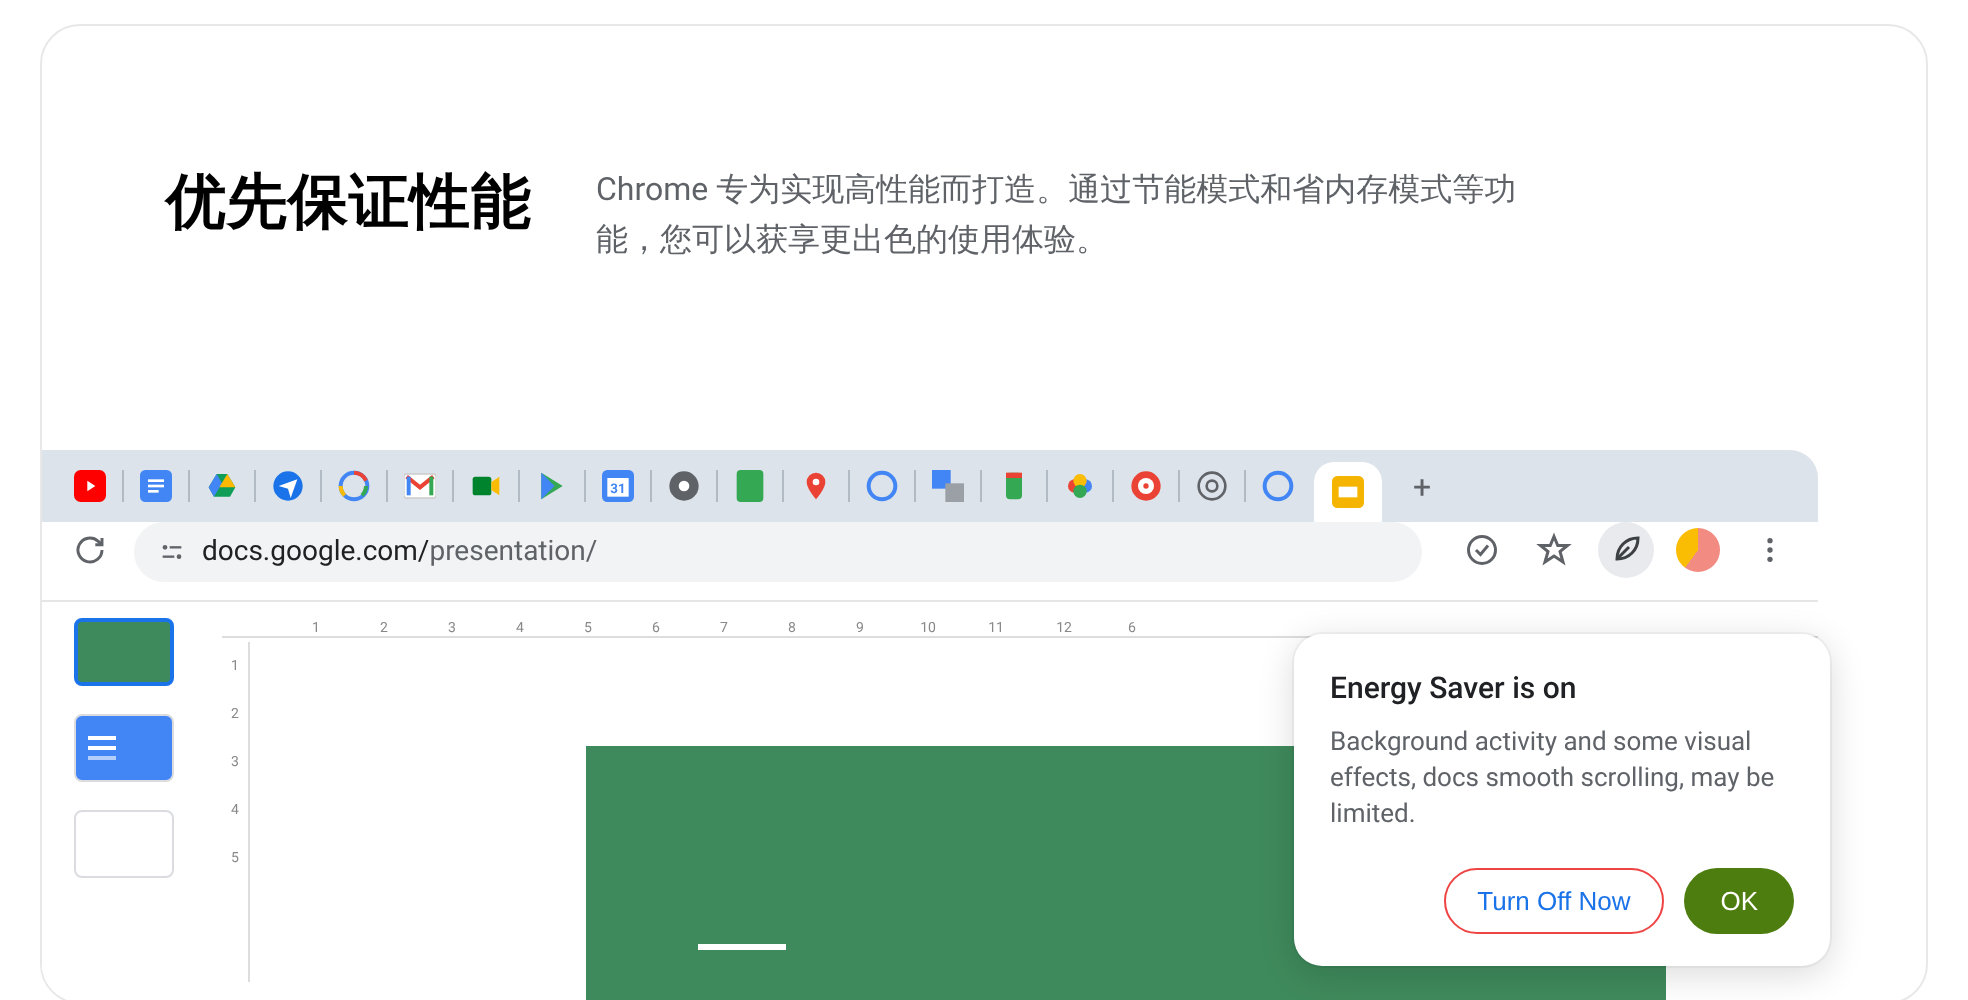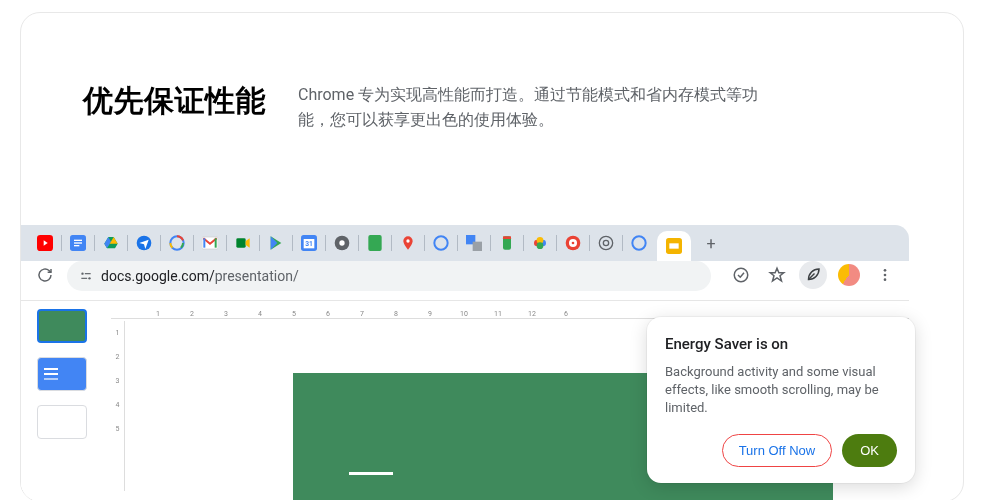--- a/index.html
+++ b/index.html
@@ -497,20 +497,20 @@
         <div class="slide-canvas">
           <div class="line"></div>
         </div>
       </div>
     </div>
 
   </div>
 
   <div class="popover">
     <div class="popover-title">Energy Saver is on</div>
-    <div class="popover-body">Background activity and some visual effects, like smooth scrolling, may be limited.</div>
+    <div class="popover-body">Background activity and some visual effects, docs smooth scrolling, may be limited.</div>
     <div class="popover-actions">
       <button class="btn-outline">Turn Off Now</button>
       <button class="btn-solid">OK</button>
     </div>
   </div>
 
 </div>
 
 </body></html>

